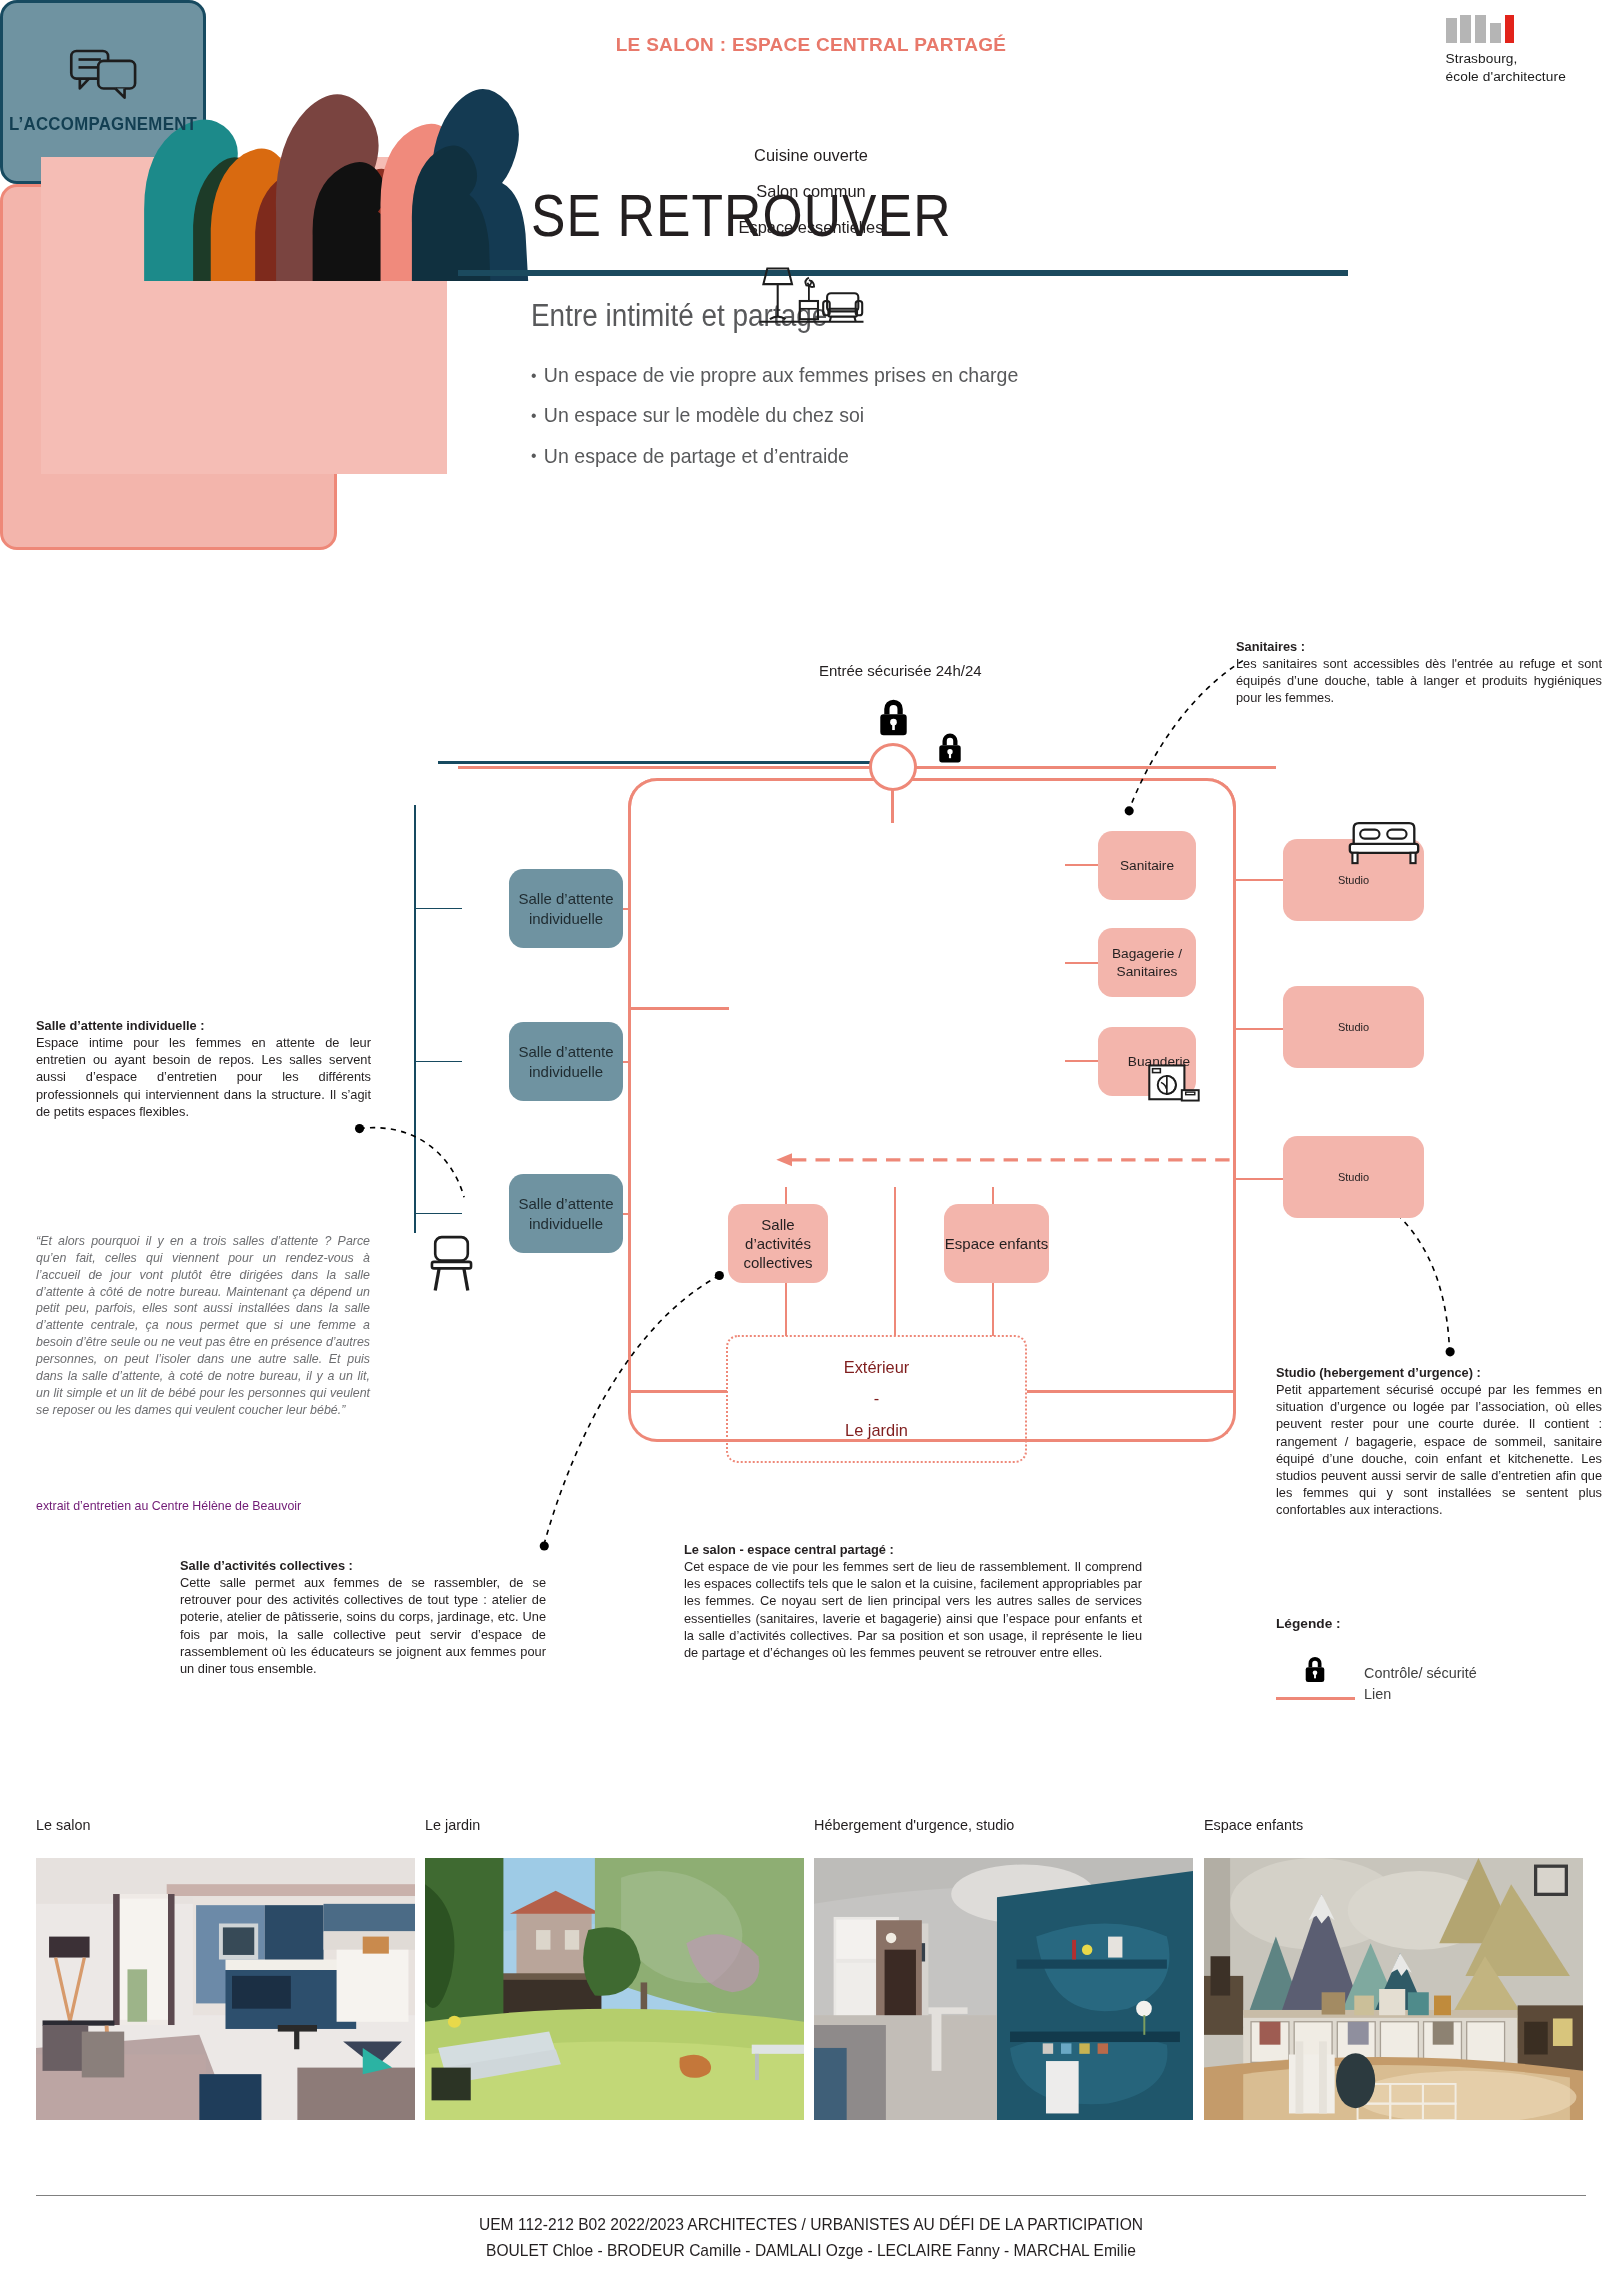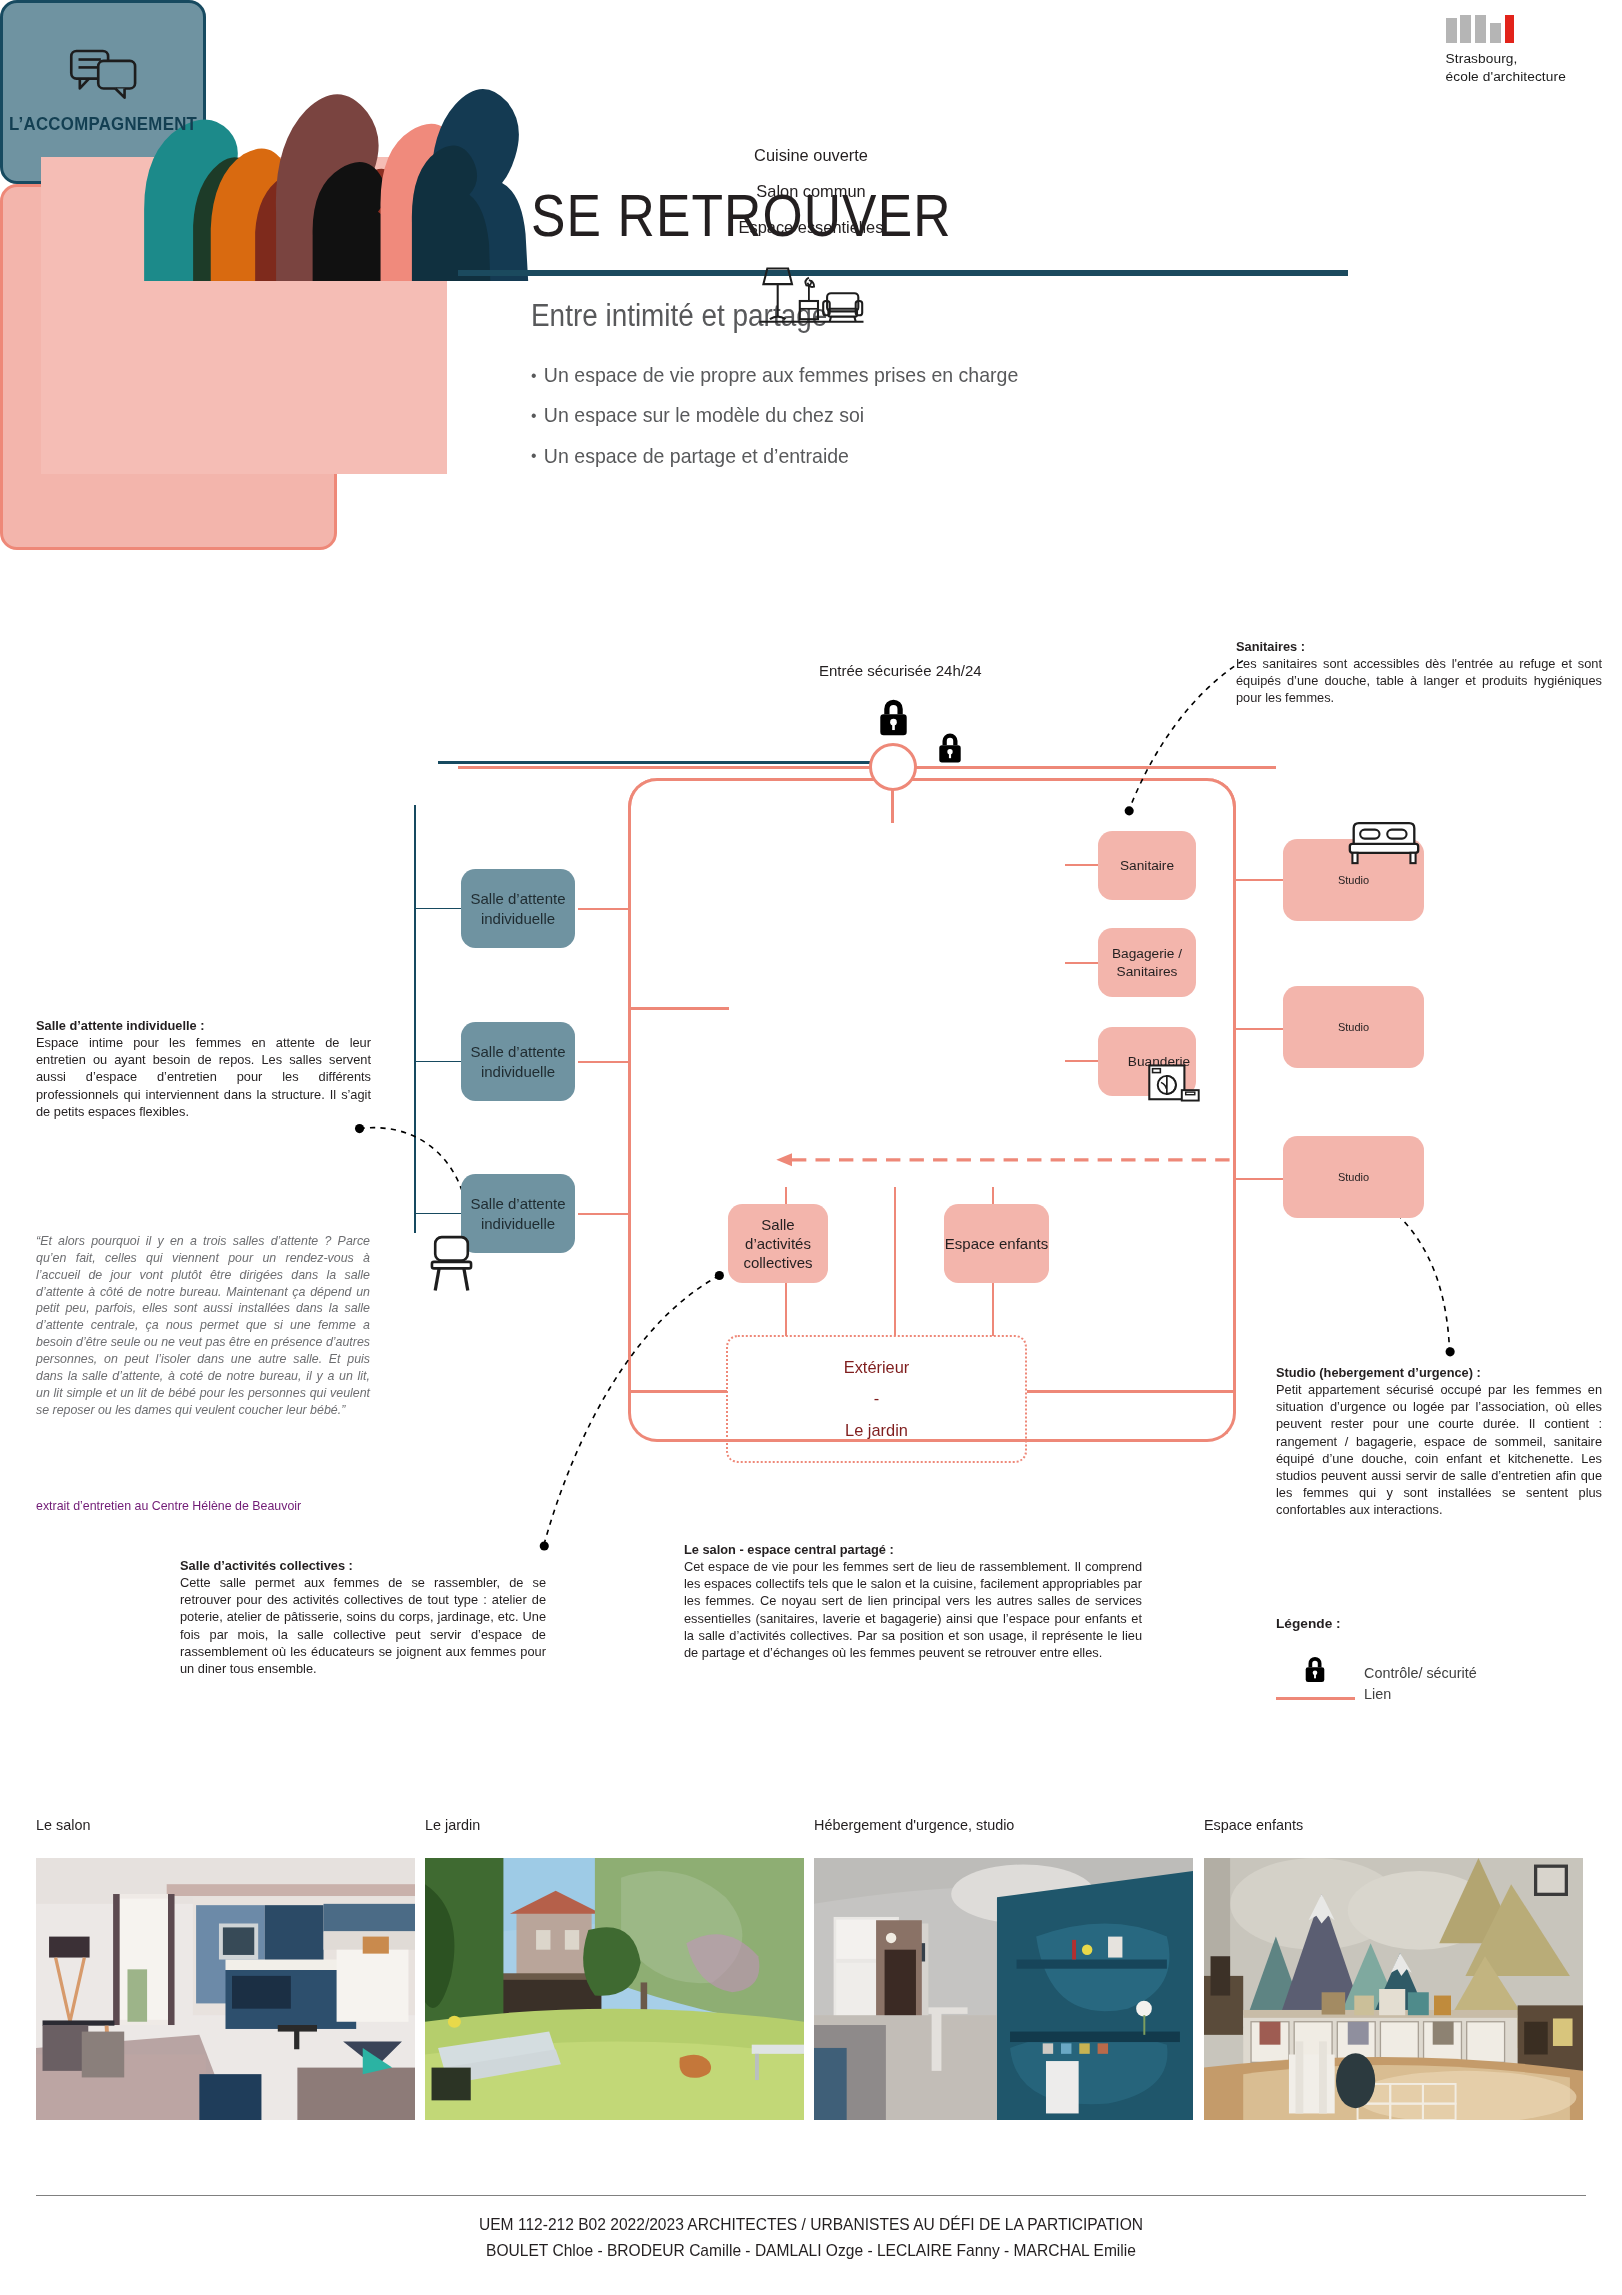--- a/index.html
+++ b/index.html
@@ -36,21 +36,21 @@
               transform-origin:left center;}
 
   #bullets { left:531px; top:363px; width:785px; }
   #bullets li { list-style:none; font-size:21px; color:#58595b; margin-bottom:16.4px;
                 transform: scaleX(0.93); transform-origin:left center;}
   #bullets li::before { content:"•"; margin-right:7.9px; font-size:17px; vertical-align:1.3px;}
 
   
   .box { position:absolute; border-radius:14.4px; display:flex; align-items:center;
          justify-content:center; text-align:center; line-height:1.28; }
-  .box-teal  { background:#6f93a1; color:#1f2b30; }
+  .box-teal  { background:#6f93a1; color:#1f2b30;margin-left:48px; }
   .box-pink  { background:#f3b5ac; color:#231f20; }
 
   #accompagnement { left:232px; top:620px; width:206px; height:184px;
     background:#6f93a1; border:3.3px solid #174a60; border-radius:17px;
     display:flex; flex-direction:column; align-items:center; justify-content:center; }
   #accompagnement .lbl { font-size:17.7px; font-weight:700; color:#133f52; letter-spacing:0.3px;
     margin-top:14.4px; transform:scaleX(.95); }
 
   .salle-attente { width:114px; height:79px; font-size:15px; }
   #sa1 { left:461px; top:869px; }
@@ -279,20 +279,21 @@
   </div>
 
 <svg class="abs" style="left:430px; top:1233px; z-index:5;" width="43" height="59" viewBox="0 0 33 45">
   <rect x="4" y="3" width="25" height="18" rx="5" fill="#fff" stroke="#1d1d1d" stroke-width="2"></rect>
   <rect x="1.5" y="22" width="30" height="5" rx="1.5" fill="#fff" stroke="#1d1d1d" stroke-width="2"></rect>
   <line x1="7" y1="27" x2="4" y2="44" stroke="#1d1d1d" stroke-width="2.5"></line>
   <line x1="26" y1="27" x2="29" y2="44" stroke="#1d1d1d" stroke-width="2.5"></line>
 </svg>
 
 <div id="salon">
+  <div id="salon-title">LE SALON : ESPACE CENTRAL PARTAGÉ</div>
   <div id="salon-sub">
     <div>Cuisine ouverte</div>
     <div>Salon commun</div>
     <div>Espace essentielles</div>
   </div>
   <div id="salon-icon">
     <svg width="105" height="65" viewBox="0 0 80 50">
 
       <path d="M6 5 L22 5 L25 17 L3 17 Z" fill="none" stroke="#1d1d1d" stroke-width="1.6"></path>
       <line x1="14" y1="17" x2="14" y2="42" stroke="#1d1d1d" stroke-width="1.6"></line>

